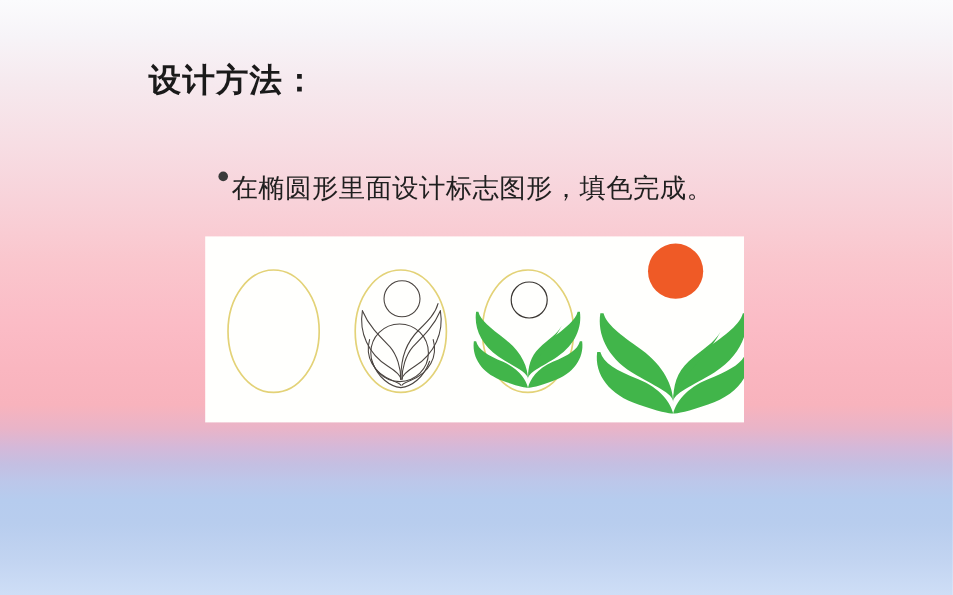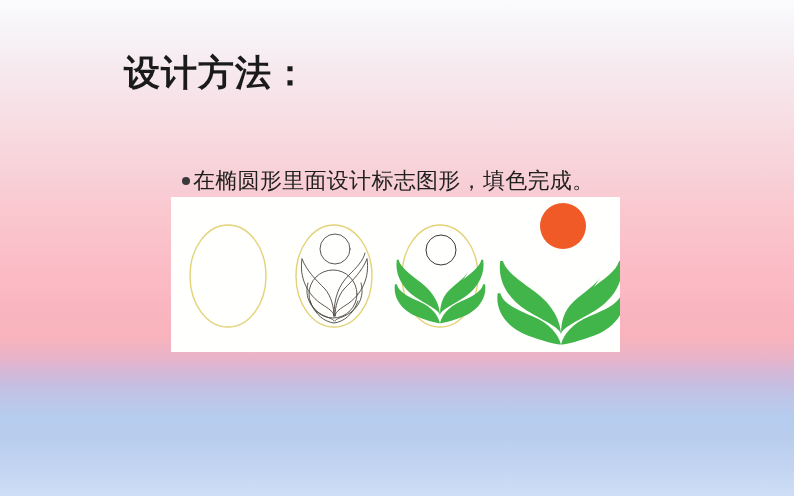--- a/index.html
+++ b/index.html
@@ -38,37 +38,36 @@
       #cedef6 100%
     );
     overflow: hidden;
   }
 
   
   #title-text {
     position: absolute;
     left: 124px;
     top: 51px;
-    font-size: 36px;
+    font-size: 27px;
     font-weight: bold;
     color: #1a1a1a;
     letter-spacing: 1px;
     white-space: nowrap;
     line-height: 1.2;
   }
 
   
   #bullet-row {
     position: absolute;
     left: 182px;
     top: 143px;
     display: flex;
-    align-items: center;
+    align-items: flex-start;
     white-space: nowrap;
-    margin-top: 24px;
   }
   #bullet-dot {
     width: 8px;
     height: 8px;
     border-radius: 50%;
     background: #3a3a3a;
     margin-right: 3px;
     flex: 0 0 auto;
   }
   #bullet-text {

